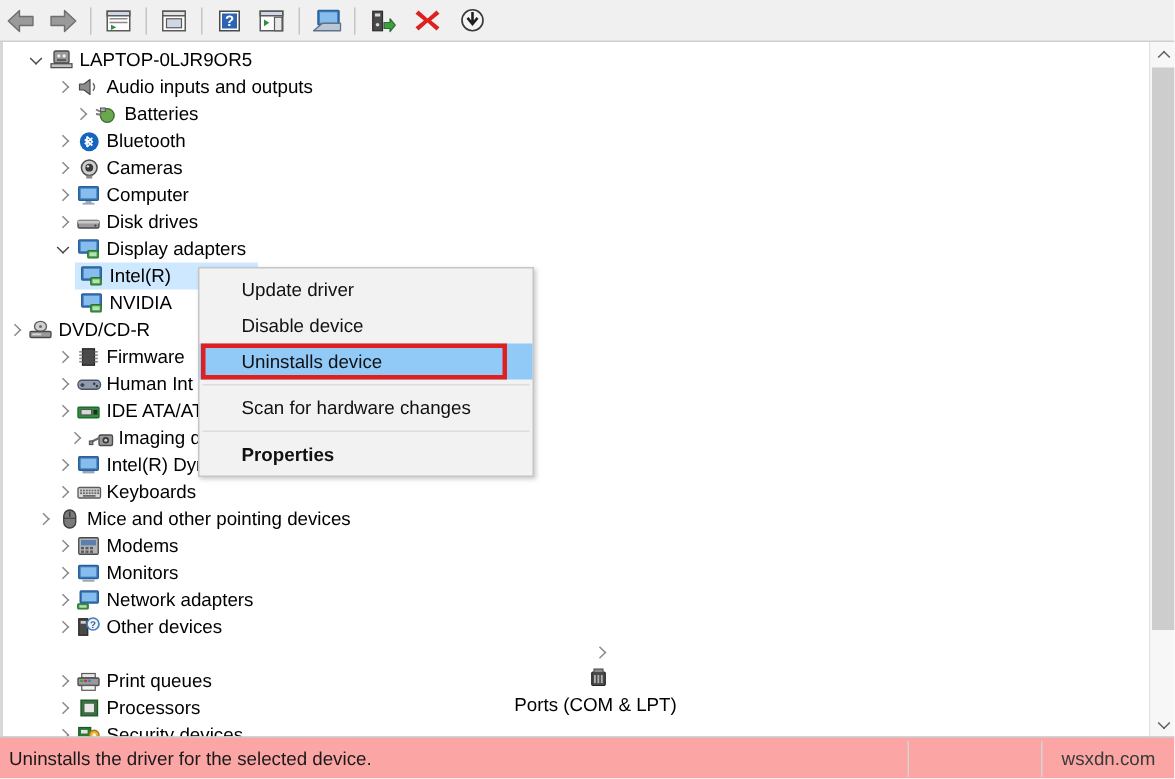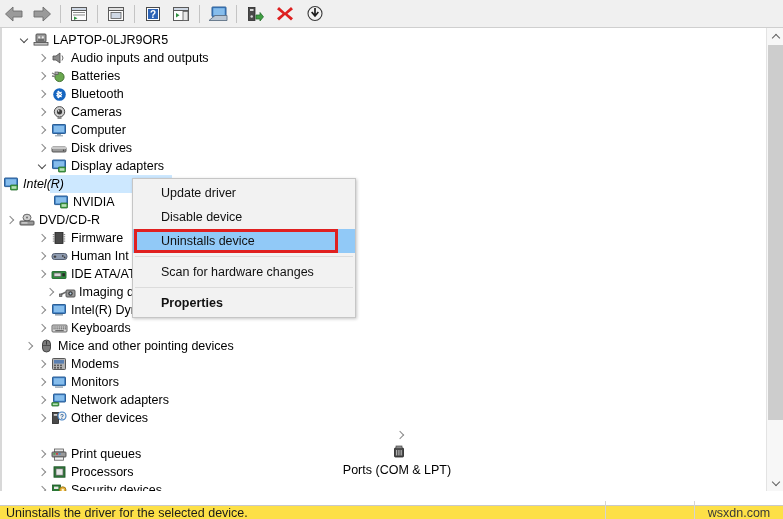--- a/index.html
+++ b/index.html
@@ -110,22 +110,22 @@
   .mi.bold{font-weight:bold;}
   .msep{height:1px;background:#dcdcdc;margin:3px 2px;}
   .redbox{
     position:absolute;left:1px;top:50px;width:204px;height:24px;
     border:3px solid #e02020;box-sizing:border-box;z-index:50;
     pointer-events:none;
   }
 
   
   .status{
-    position:absolute;left:0;bottom:0;width:783px;height:14px;
-    background:#fde047;border-top:1px solid #c9c9c9;
+    position:absolute;left:0;bottom:0;width:783px;height:28px;
+    background:#fca5a5;border-top:1px solid #c9c9c9;
     display:flex;align-items:center;box-sizing:border-box;
   }
   .status .seg1{flex:1;padding-left:6px;font-size:12.5px;color:#1a1a1a;}
   .status .sdiv{width:1px;height:24px;background:#d4d4d4;}
   .status .seg2{width:88px;}
   .status .seg3{width:88px;text-align:center;font-size:12.5px;color:#3a3a3a;}
 
   svg{display:block;}
 </style>
 </head>
@@ -235,21 +235,21 @@
           </div>
         <div class="ico">
           <svg width="16" height="14" viewBox="0 0 16 14">
             <path d="M2 5 L5 5 L9 2 L9 12 L5 9 L2 9 Z" fill="#8d8d8d" stroke="#4a4a4a" stroke-width="0.8" stroke-linejoin="round"></path>
             <path d="M11 4.5 Q13 7 11 9.5" fill="none" stroke="#6a6a6a" stroke-width="1"></path>
           </svg>
         </div>
         <div class="lbl">Audio inputs and outputs</div>
       </div>
 
-      <div class="row" style="padding-left:32px;">
+      <div class="row" style="padding-left:44px;">
         <div class="twisty">
             <span class="chev"></span>
           </div>
         <div class="ico">
           <svg width="16" height="14" viewBox="0 0 16 14">
             <circle cx="8.5" cy="8" r="4.6" fill="#6aa84f" stroke="#3b6b28" stroke-width="0.9"></circle>
             <path d="M1 4 L5 6 M1 7 L4.5 7.5" stroke="#7a7a7a" stroke-width="1.3" fill="none"></path>
             <rect x="4" y="3" width="3.2" height="2.4" fill="#b0b0b0" stroke="#555" stroke-width="0.7"></rect>
           </svg>
         </div>
@@ -321,21 +321,21 @@
           <svg width="16" height="14" viewBox="0 0 16 14">
             <rect x="1.5" y="1" width="13" height="8.6" rx="0.6" fill="#3f7fc4" stroke="#2c5f96" stroke-width="1"></rect>
             <rect x="2.8" y="2.2" width="10.4" height="6.2" fill="#86bdec"></rect>
             <rect x="7.5" y="8" width="7" height="5" rx="0.6" fill="#3f9e42" stroke="#2a7030" stroke-width="0.8"></rect>
             <rect x="8.6" y="9.2" width="4.8" height="2.6" fill="#b7e0b7"></rect>
           </svg>
         </div>
         <div class="lbl">Display adapters</div>
       </div>
 
-      <div class="row" style="font-style:italic;">
+      <div class="row" style="padding-left:50px;">
         <div class="selrow" style="position:absolute;left:48px;top:0;height:18px;width:122px;"></div>
         <div class="ico" style="position:relative;z-index:2;">
           <svg width="16" height="14" viewBox="0 0 16 14">
             <rect x="1.5" y="1" width="13" height="8.6" rx="0.6" fill="#3f7fc4" stroke="#2c5f96" stroke-width="1"></rect>
             <rect x="2.8" y="2.2" width="10.4" height="6.2" fill="#86bdec"></rect>
             <rect x="7.5" y="8" width="7" height="5" rx="0.6" fill="#3f9e42" stroke="#2a7030" stroke-width="0.8"></rect>
             <rect x="8.6" y="9.2" width="4.8" height="2.6" fill="#b7e0b7"></rect>
           </svg>
         </div>
         <div class="lbl" style="position:relative;z-index:2;">Intel(R)</div>

